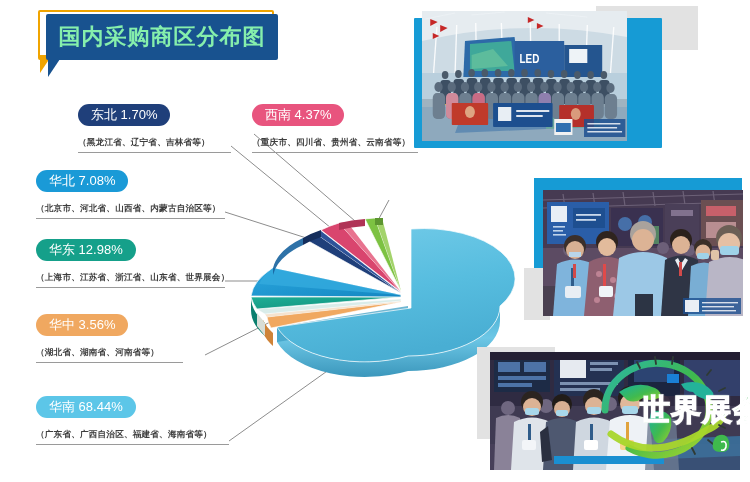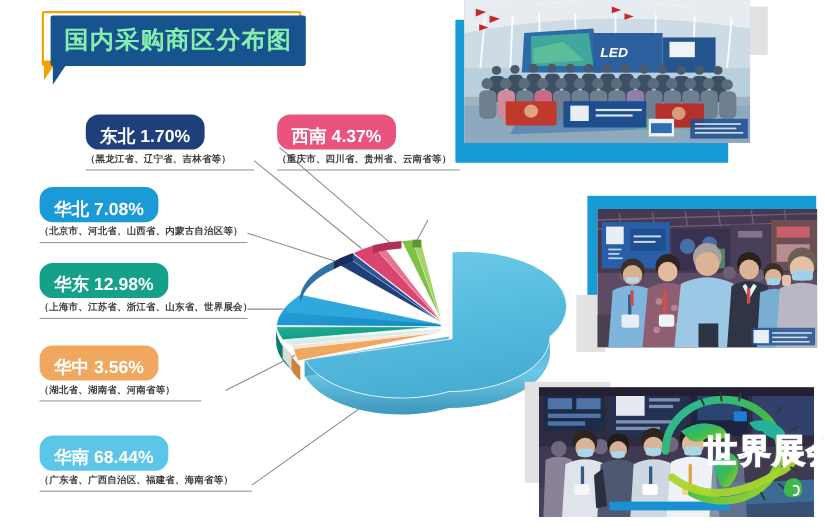--- a/index.html
+++ b/index.html
@@ -35,26 +35,26 @@
   }
   #title-tail-outline{
     position:absolute;left:2px;top:45px;width:0;height:0;
     border-left:12px solid #f0a400;
     border-bottom:18px solid transparent;
   }
 
   
   .callout{position:absolute;}
   .pill{
-    display:inline-block;border-radius:12px;padding:12px 13px 3px 13px;
-    color:#ffffff;font-size:16px;font-weight:bold;white-space:nowrap;
+    display:inline-block;border-radius:12px;padding:2px 13px 3px 13px;
+    color:#ffffff;font-size:13px;font-weight:normal;white-space:nowrap;
     line-height:17px;
   }
   .sub{
-    margin-top:3px;font-size:8.6px;color:#3d3d3d;font-weight:bold;
+    margin-top:11px;font-size:8.6px;color:#3d3d3d;font-weight:bold;
     white-space:nowrap;letter-spacing:.2px;
   }
   .uline{margin-top:3px;height:1px;background:#9a9a9a;}
 
   
   #leaders{position:absolute;left:0;top:0;width:750px;height:482px;}
 
   
   #pie{position:absolute;left:243px;top:205px;width:310px;height:185px;}
 
@@ -209,21 +209,21 @@
 
     <path d="M60,33 A88,48 0 0 0 30,63 L30,70 A88,48 0 0 1 60,40 Z" fill="#17639e" opacity=".9"></path>
     <path d="M78,25 A88,48 0 0 0 60,33 L60,40 A88,48 0 0 1 78,32 Z" fill="#152e5c"></path>
     <path d="M122,14 A88,48 0 0 0 96,18 L96,25 A88,48 0 0 1 122,21 Z" fill="#b03356"></path>
     <path d="M140,13 A88,48 0 0 0 132,13 L132,20 A88,48 0 0 1 140,20 Z" fill="#5d9630"></path>
   </svg>
 
   <div class="grayblock" style="left:596px;top:6px;width:102px;height:44px;"></div>
 
   <div class="frame" style="left:414px;top:18px;width:248px;height:130px;border-radius:1px;"></div>
-  <div class="photo" style="left:422px;top:0;width:260px;height:130px;font-style:italic;">
+  <div class="photo" style="left:422px;top:11px;width:205px;height:130px;">
     <svg class="photo-inner" viewBox="0 0 248 130" preserveAspectRatio="none">
       <rect x="0" y="0" width="248" height="130" fill="#b9cfdd"></rect>
 
       <rect x="0" y="0" width="248" height="62" fill="#cddbe4"></rect>
 
       <path d="M0,0 L248,0 L248,26 Q124,6 0,30 Z" fill="#e6ecf0"></path>
       <g stroke="#ffffff" stroke-width="1.6" opacity=".9">
         <path d="M14,62 L18,16"></path>
           <path d="M40,62 L42,14"></path>
           <path d="M66,62 L65,12"></path>

